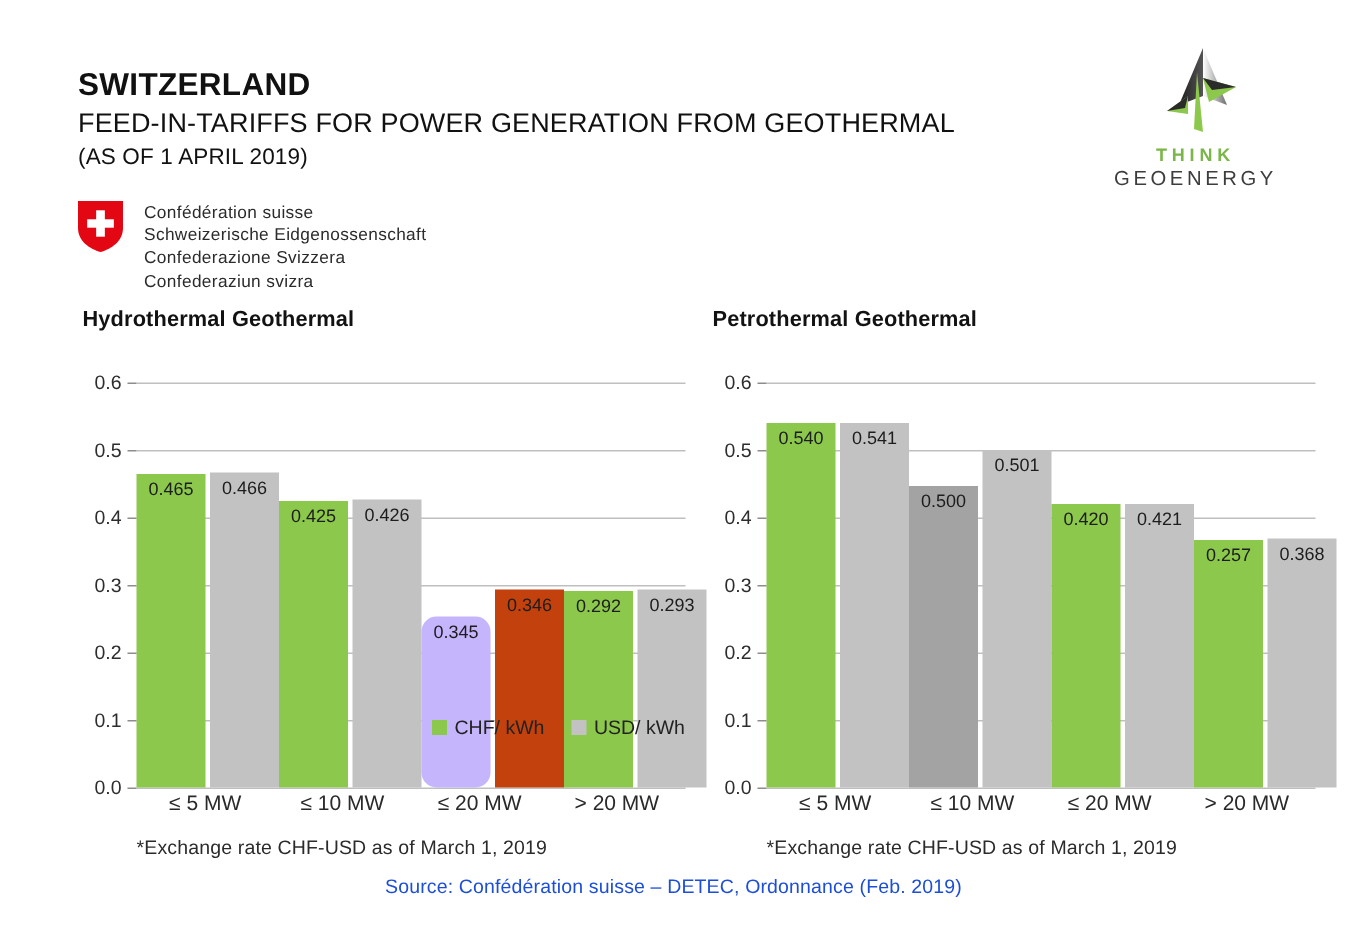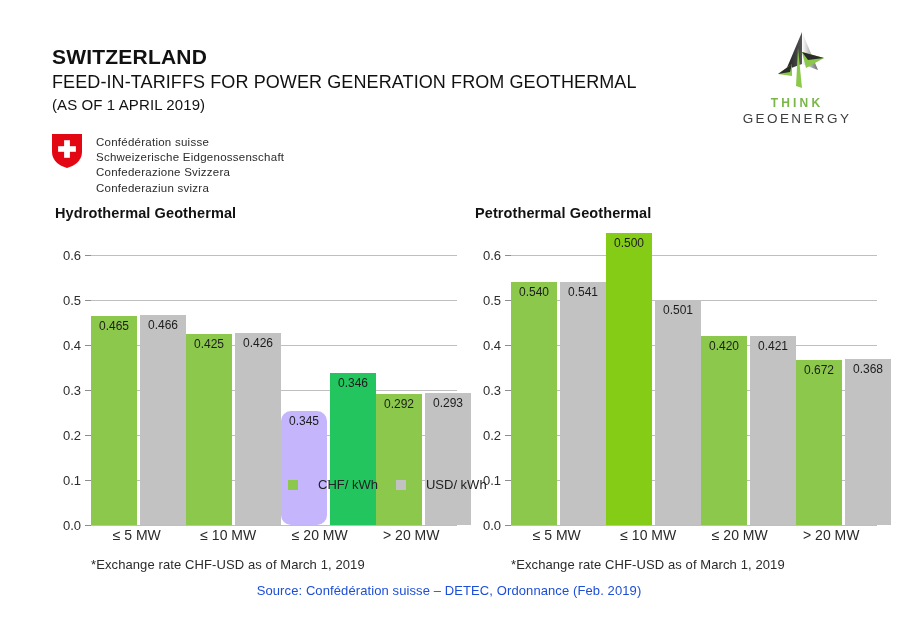--- a/index.html
+++ b/index.html
@@ -204,21 +204,21 @@
   
   .legend {
     position: absolute;
     display: flex;
     align-items: center;
     gap: 18px;
     font-size: 13px;
     color: #222;
   }
   #legend-left  { left: 243px; top: 272px; }
-  .legend-item { display: flex; align-items: center; gap: 20px; white-space: nowrap; }
+  .legend-item { display: flex; align-items: center; gap: 5px; white-space: nowrap; }
   .legend-swatch { width: 10px; height: 10px; display: inline-block; }
   .legend-swatch.chf { background: #8CC84B; }
   .legend-swatch.usd { background: #C2C2C2; }
 
   
   .xlabels {
     position: absolute;
     left: 46px;
     top: 322px;
     right: 8px;
@@ -346,21 +346,21 @@
             <span class="bar-label">0.425</span>
           </div>
           <div class="bar usd" style="height: 191.7px; background: rgb(194, 194, 194);">
             <span class="bar-label">0.426</span>
           </div>
         </div>
         <div class="group">
           <div class="bar chf" style="height: 114px; background: #c4b5fd; border-radius: 10px;">
             <span class="bar-label">0.345</span>
           </div>
-          <div class="bar usd" style="height: 152px; background: #22c55e;">
+          <div class="bar usd" style="height: 132px; background: #c2410c;">
             <span class="bar-label">0.346</span>
           </div>
         </div>
         <div class="group">
           <div class="bar chf" style="height: 131.4px; background: rgb(140, 200, 75);">
             <span class="bar-label">0.292</span>
           </div>
           <div class="bar usd" style="height: 131.85px; background: rgb(194, 194, 194);">
             <span class="bar-label">0.293</span>
           </div>
@@ -417,38 +417,38 @@
     <div class="bars">
         <div class="group">
           <div class="bar chf" style="height: 243px; background: rgb(140, 200, 75);">
             <span class="bar-label">0.540</span>
           </div>
           <div class="bar usd" style="height: 243.45px; background: rgb(194, 194, 194);">
             <span class="bar-label">0.541</span>
           </div>
         </div>
         <div class="group">
-          <div class="bar chf" style="height: 292px; background: #84cc16;">
+          <div class="bar chf" style="height: 201px; background: #a3a3a3;">
             <span class="bar-label">0.500</span>
           </div>
           <div class="bar usd" style="height: 225.45px; background: rgb(194, 194, 194);">
             <span class="bar-label">0.501</span>
           </div>
         </div>
         <div class="group">
           <div class="bar chf" style="height: 189px; background: rgb(140, 200, 75);">
             <span class="bar-label">0.420</span>
           </div>
           <div class="bar usd" style="height: 189.45px; background: rgb(194, 194, 194);">
             <span class="bar-label">0.421</span>
           </div>
         </div>
         <div class="group">
           <div class="bar chf" style="height: 165.15px; background: rgb(140, 200, 75);">
-            <span class="bar-label">0.672</span>
+            <span class="bar-label">0.257</span>
           </div>
           <div class="bar usd" style="height: 165.6px; background: rgb(194, 194, 194);">
             <span class="bar-label">0.368</span>
           </div>
         </div>
       </div>
   </div>
 
   <div class="xlabels">
       <div class="xlabel">≤  5 MW</div>

